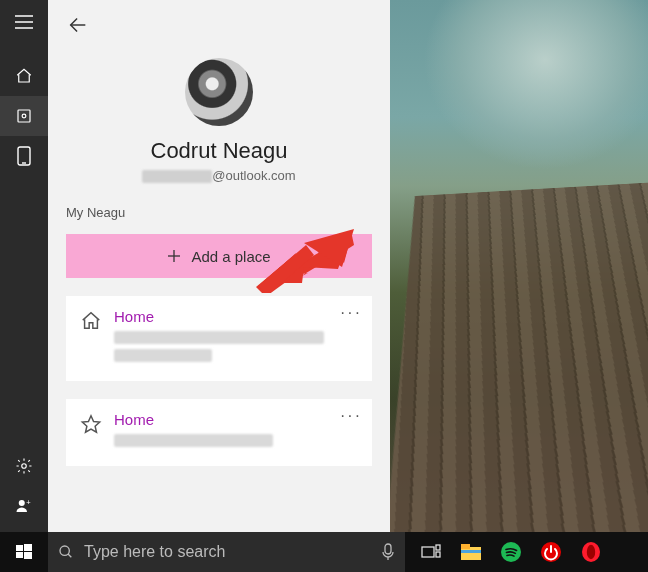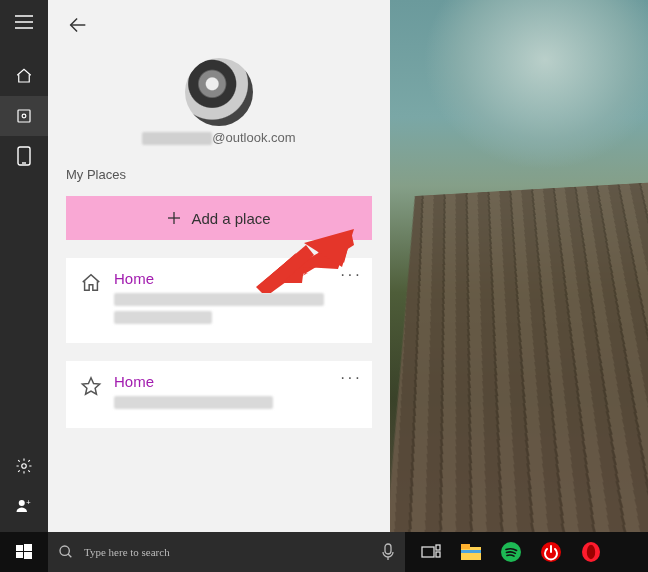--- a/index.html
+++ b/index.html
@@ -95,21 +95,21 @@
   .taskbar {
     position:absolute; left:0; bottom:0; width:648px; height:40px;
     background:#101010; display:flex; align-items:center; color:#ddd;
   }
   .start-btn { width:48px; height:40px; display:flex; align-items:center; justify-content:center; cursor:pointer;}
   .searchbox {
     height:40px; width:357px; background:#2c2c2c; display:flex; align-items:center;
     padding:0 10px; gap:10px; position:relative;
   }
   .searchbox input {
-    flex:1; background:transparent; border:none; outline:none; color:#bbb; font-size:11px;font-family:Liberation Serif, serif;
+    flex:1; background:transparent; border:none; outline:none; color:#bbb; font-size:16px;
   }
   .searchbox input::placeholder{color:#bbb;}
   .mic { position:absolute; right:10px; color:#bbb;}
   .tb-gap { width:6px;}
   .tb-icon { width:40px; height:40px; display:flex; align-items:center; justify-content:center; cursor:pointer;}
 
   svg { display:block; }
 </style>
 </head>
 <body>
@@ -174,27 +174,28 @@
       <div class="back-btn">
         <svg width="22" height="22" viewBox="0 0 24 24" fill="none" stroke="#333" stroke-width="1.6">
             <line x1="20" y1="12" x2="4" y2="12"></line>
             <polyline points="11 5 4 12 11 19"></polyline>
           </svg>
       </div>
     </div>
 
     <div class="profile">
       <div class="avatar"></div>
+      <div class="profile-name">Codrut Neagu</div>
       <div class="profile-email">
         <span class="email-blur"></span><span>@outlook.com</span>
       </div>
     </div>
 
     <div class="places-section">
-      <div class="section-label">My Places</div>
+      <div class="section-label">My Neagu</div>
       <button class="add-place-btn">
         <svg width="14" height="14" viewBox="0 0 14 14">
             <g stroke="#333" stroke-width="1.3">
               <line x1="7" y1="1" x2="7" y2="13"></line>
               <line x1="1" y1="7" x2="13" y2="7"></line>
             </g>
           </svg>
         <span>Add a place</span>
       </button>
 

